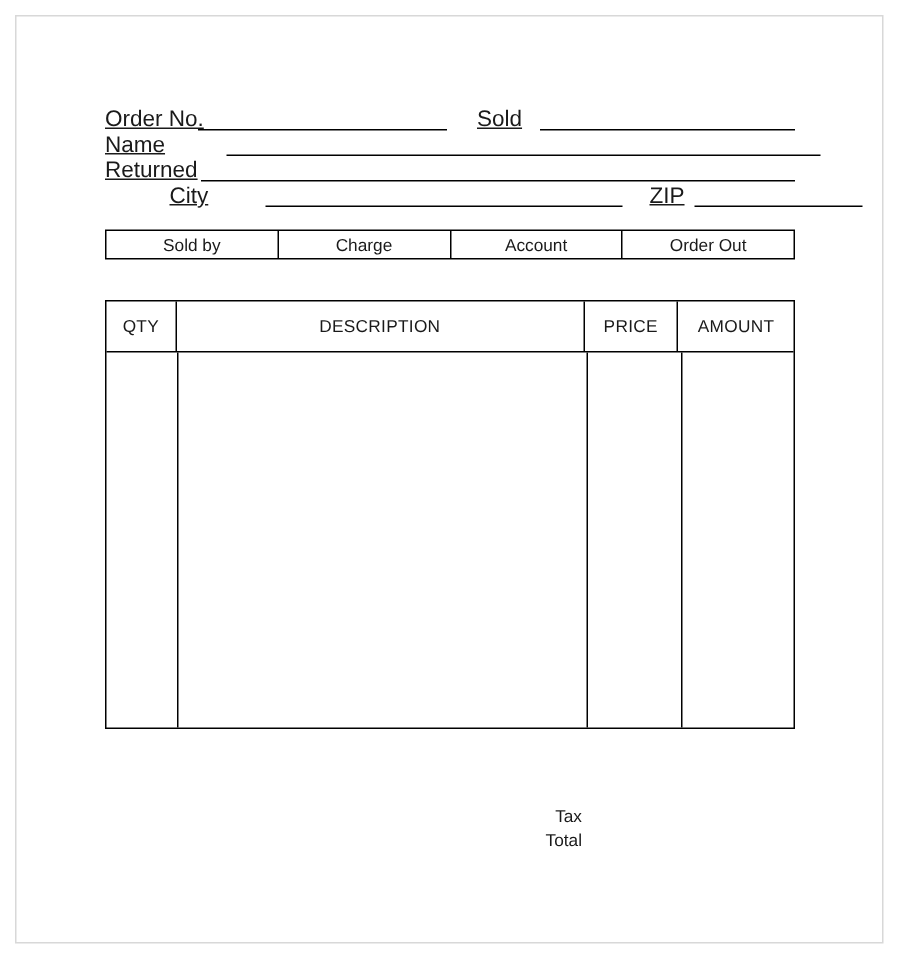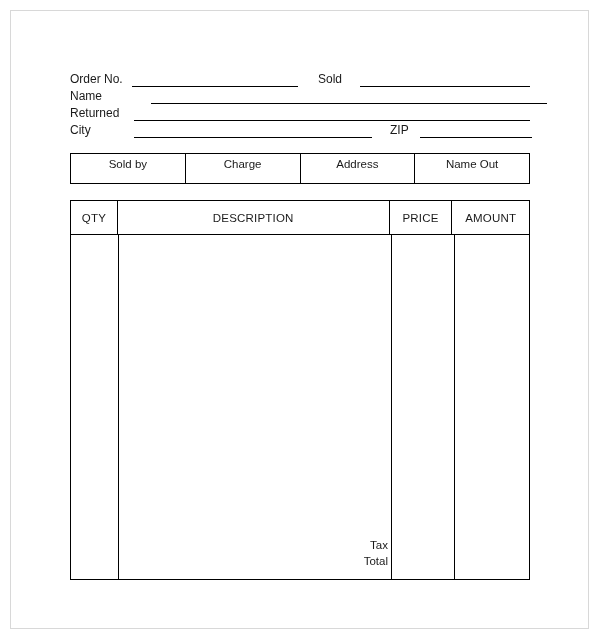--- a/index.html
+++ b/index.html
@@ -45,37 +45,38 @@
     height: 68px;
   }
   .field-row {
     position: absolute;
     left: 0;
     height: 17px;
     display: flex;
     align-items: flex-end;
   }
   .field-label {
-    font-size: 12px;
+    font-size: 15px;
     line-height: 13px;
     white-space: nowrap;
     color: #1a1a1a;
     padding-bottom: 1px;
+    text-decoration: underline;
   }
   .rule {
     border-bottom: 1.6px solid #000000;
     height: 0;
     align-self: flex-end;
   }
 
   
   .row-order  { top: 0px;  }
   .row-name   { top: 17px; gap: 17px; }
   .row-addr   { top: 34px; }
-  .row-city   { top: 51px; }
+  .row-city   { top: 51px; margin-left: 43px; }
 
   .lbl-order  { width: 62px; }
   .lbl-name   { width: 64px; }
   .lbl-addr   { width: 64px; }
   .lbl-city   { width: 64px; }
 
   .rule-order { width: 166px; }
   .lbl-date   { width: 42px; margin-left: 20px; }
   .rule-date  { width: 170px; }
   .rule-name  { width: 396px; }
@@ -83,21 +84,21 @@
   .rule-city  { width: 238px; }
   .lbl-zip    { width: 30px; margin-left: 18px; }
   .rule-zip   { width: 112px; }
 
   
   .pay-strip {
     position: absolute;
     left: 70px;
     top: 153px;
     width: 460px;
-    height: 31px;
+    height: 20px;
     border: 1.6px solid #000000;
     box-sizing: border-box;
     display: flex;
   }
   .pay-cell {
     flex: 1 1 0;
     border-right: 1.6px solid #000000;
     box-sizing: border-box;
     display: flex;
     justify-content: center;
@@ -107,21 +108,21 @@
     white-space: nowrap;
   }
   .pay-cell:last-child { border-right: none; }
 
   
   .items {
     position: absolute;
     left: 70px;
     top: 200px;
     width: 460px;
-    height: 380px;
+    height: 286px;
     border: 1.6px solid #000000;
     box-sizing: border-box;
   }
   .items-header {
     position: absolute;
     left: 0;
     top: 0;
     width: 100%;
     height: 34px;
     border-bottom: 1.6px solid #000000;
@@ -212,24 +213,24 @@
   </div>
 
   <div class="pay-strip">
     <div class="pay-cell">
       <span>Sold by</span>
     </div>
     <div class="pay-cell">
       <span>Charge</span>
     </div>
     <div class="pay-cell">
-      <span>Address</span>
-    </div>
-    <div class="pay-cell">
-      <span>Name Out</span>
+      <span>Account</span>
+    </div>
+    <div class="pay-cell">
+      <span>Order Out</span>
     </div>
   </div>
 
   <div class="items">
 
     <div class="items-header">
       <div class="hdr-cell col-qty">
         <span>QTY</span>
       </div>
       <div class="hdr-cell col-desc">

